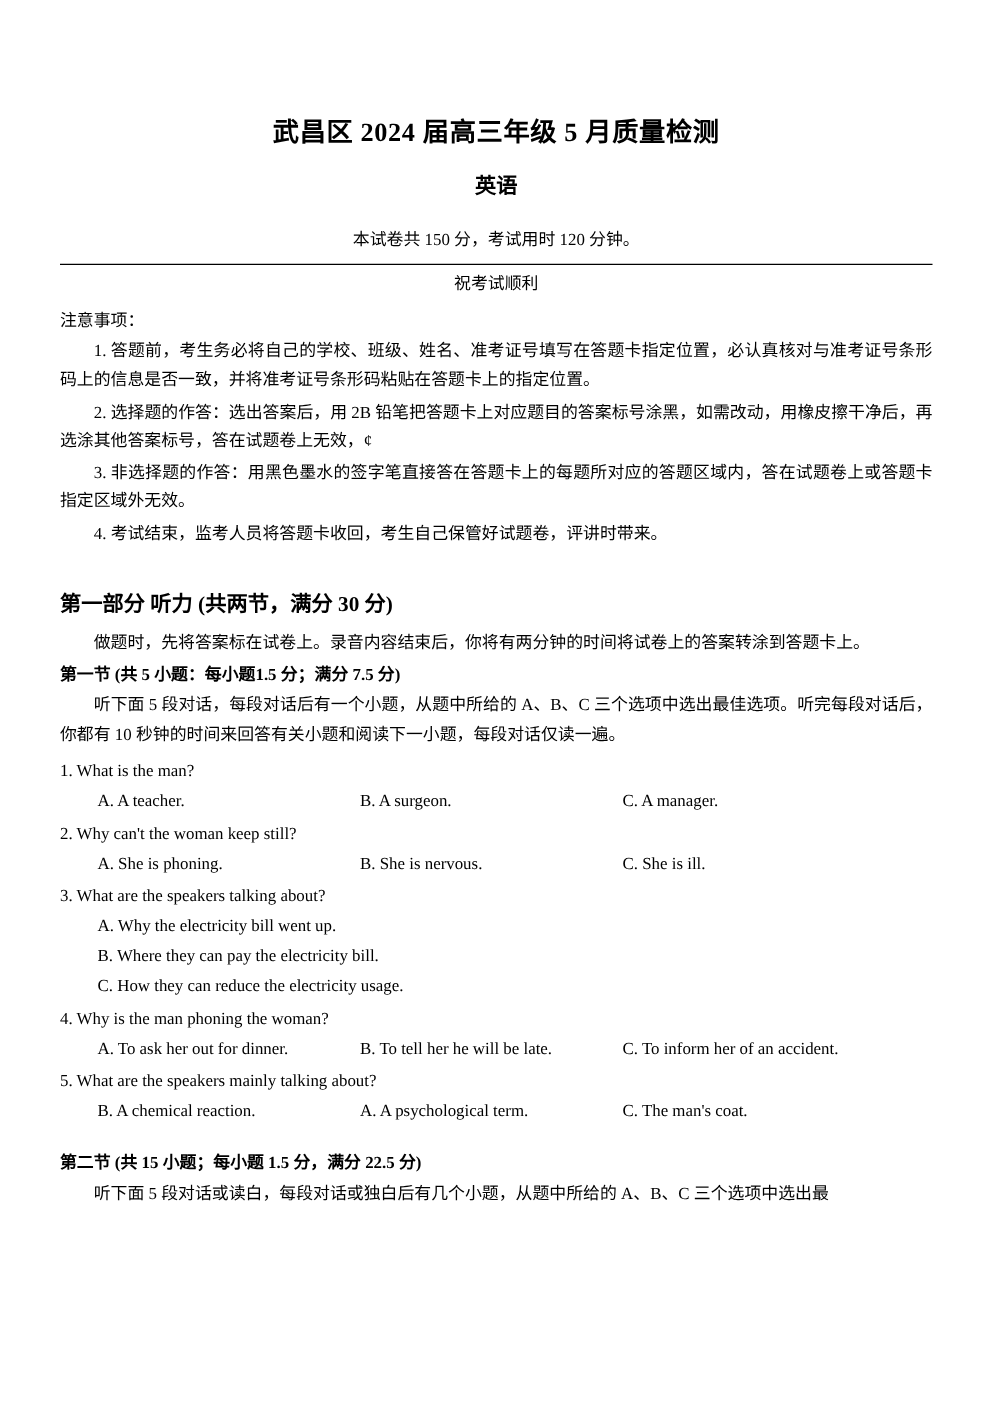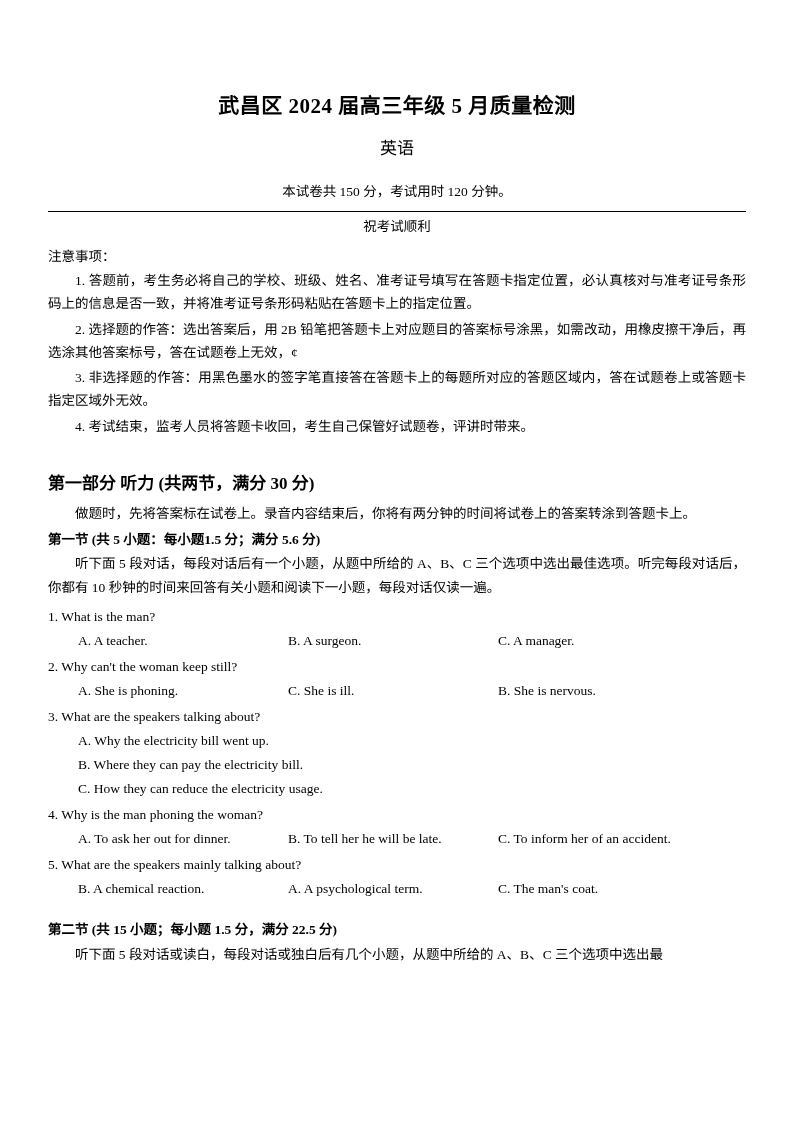--- a/index.html
+++ b/index.html
@@ -31,21 +31,21 @@
   .doc-title {
     font-size: 21px;
     font-weight: bold;
     letter-spacing: 0.5px;
     line-height: 1.35;
     margin: 0;
   }
 
   .doc-subject {
     font-size: 17px;
-    font-weight: normal;
+    font-weight: bold;
     margin: 18px 0 0 0;
     line-height: 1.3;
   }
 
   
   .exam-meta {
     font-size: 13.5px;
     line-height: 1.5;
     margin-top: 22px;
     text-align: center;
@@ -178,41 +178,41 @@
     <p class="notice-item">1. 答题前，考生务必将自己的学校、班级、姓名、准考证号填写在答题卡指定位置，必认真核对与准考证号条形码上的信息是否一致，并将准考证号条形码粘贴在答题卡上的指定位置。</p>
     <p class="notice-item">2. 选择题的作答：选出答案后，用 2B 铅笔把答题卡上对应题目的答案标号涂黑，如需改动，用橡皮擦干净后，再选涂其他答案标号，答在试题卷上无效，¢</p>
     <p class="notice-item">3. 非选择题的作答：用黑色墨水的签字笔直接答在答题卡上的每题所对应的答题区域内，答在试题卷上或答题卡指定区域外无效。</p>
     <p class="notice-item">4. 考试结束，监考人员将答题卡收回，考生自己保管好试题卷，评讲时带来。</p>
   </div>
 
   <h2 class="part-heading">第一部分 听力 (共两节，满分 30 分)</h2>
 
   <p class="part-intro">做题时，先将答案标在试卷上。录音内容结束后，你将有两分钟的时间将试卷上的答案转涂到答题卡上。</p>
 
-  <div class="section-heading">第一节 (共 5 小题：每小题1.5 分；满分 5.6 分)</div>
+  <div class="section-heading">第一节 (共 5 小题：每小题1.5 分；满分 7.5 分)</div>
 
   <p class="section-intro">听下面 5 段对话，每段对话后有一个小题，从题中所给的 A、B、C 三个选项中选出最佳选项。听完每段对话后，你都有 10 秒钟的时间来回答有关小题和阅读下一小题，每段对话仅读一遍。</p>
 
   <div class="q-list">
 
     <div class="q-item">
       <p class="q-stem">1. What is the man?</p>
       <div class="opts-row">
         <span class="opt">A. A teacher.</span>
         <span class="opt">B. A surgeon.</span>
         <span class="opt">C. A manager.</span>
       </div>
     </div>
 
     <div class="q-item">
       <p class="q-stem">2. Why can't the woman keep still?</p>
       <div class="opts-row">
         <span class="opt">A. She is phoning.</span>
+        <span class="opt">B. She is nervous.</span>
         <span class="opt">C. She is ill.</span>
-        <span class="opt">B. She is nervous.</span>
       </div>
     </div>
 
     <div class="q-item">
       <p class="q-stem">3. What are the speakers talking about?</p>
       <div class="opts-stacked">
         <span class="opt">A. Why the electricity bill went up.</span>
         <span class="opt">B. Where they can pay the electricity bill.</span>
         <span class="opt">C. How they can reduce the electricity usage.</span>
       </div>

